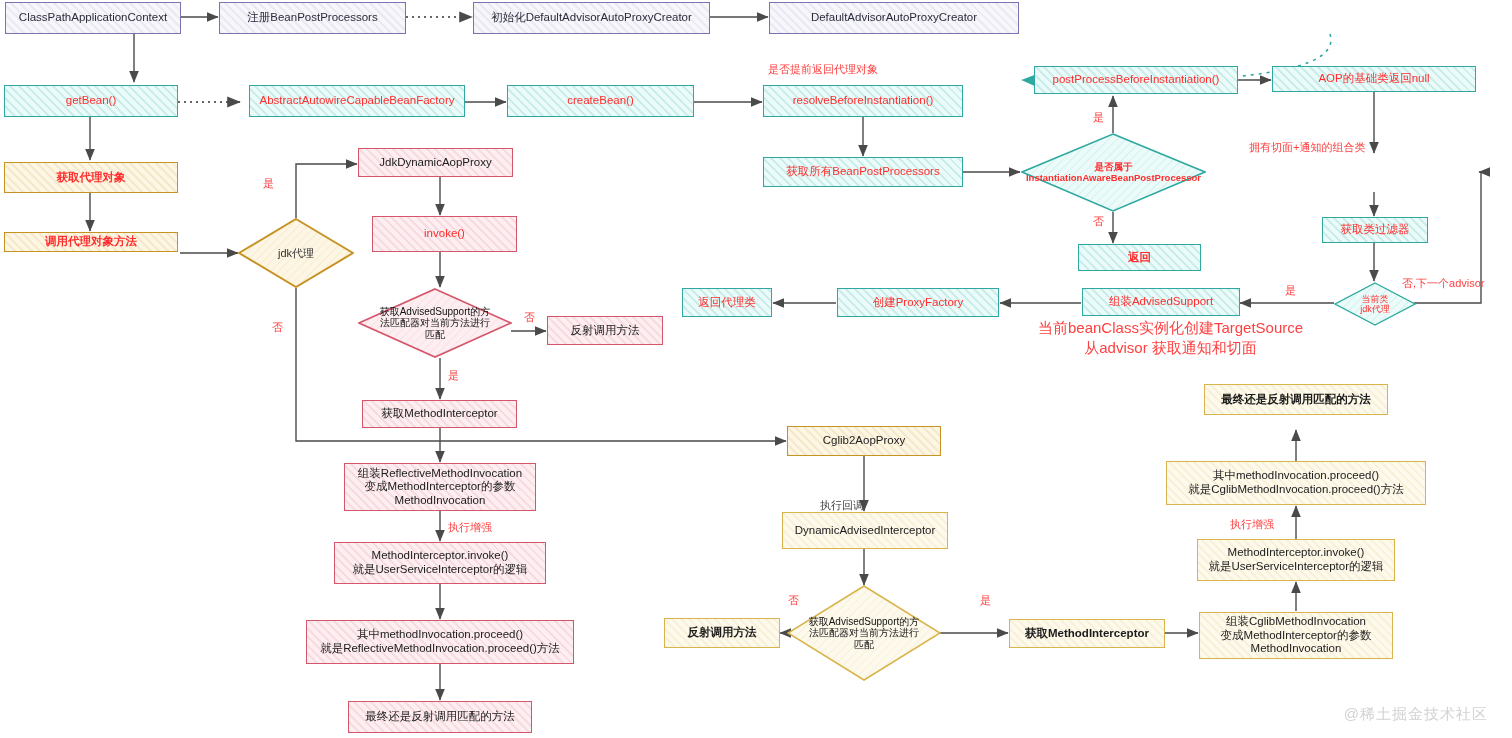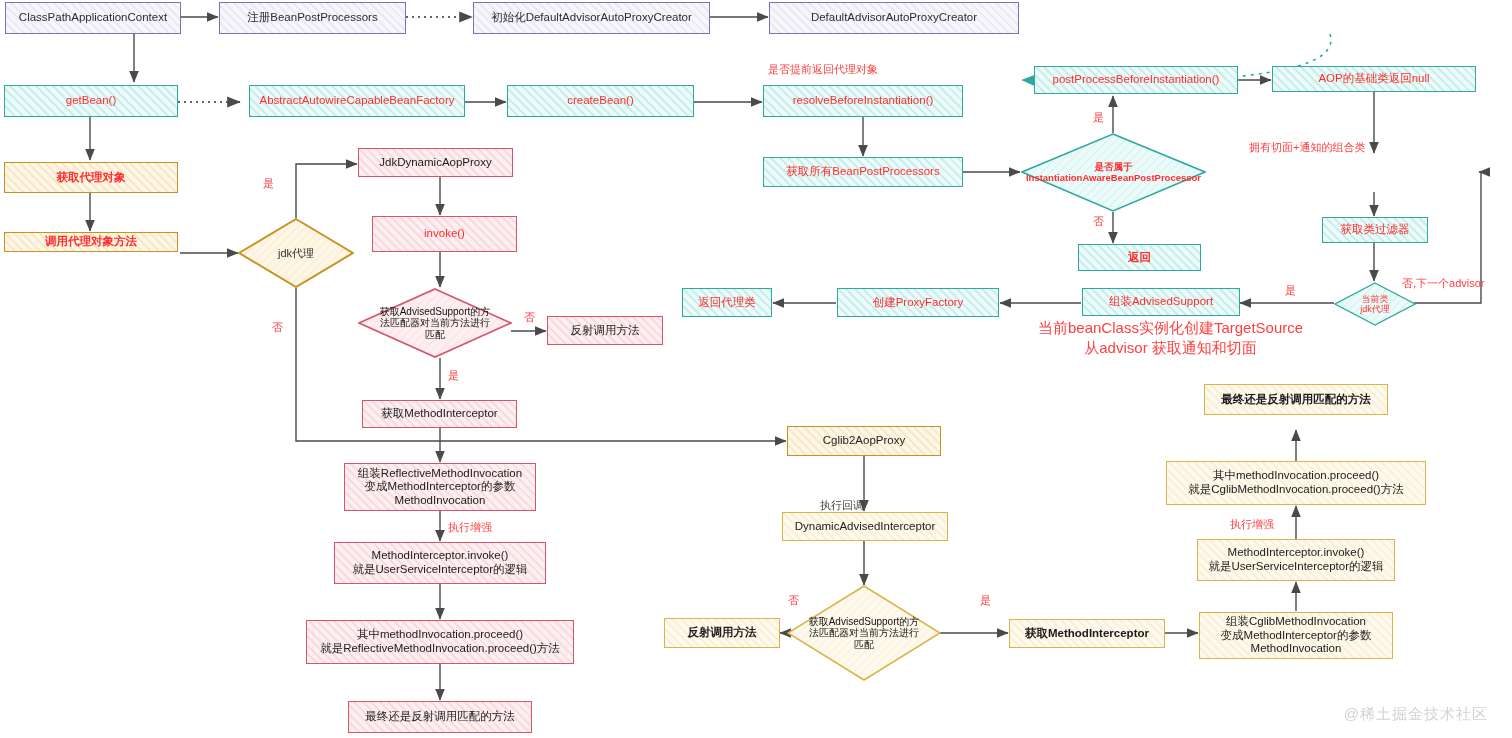--- a/index.html
+++ b/index.html
@@ -266,21 +266,21 @@
 从advisor 获取通知和切面</div>
 
   <div class="node rect n-teal" style="left:837px;top:288px;width:162px;height:29px;">创建ProxyFactory</div>
 
   <div class="node rect n-teal" style="left:682px;top:288px;width:90px;height:29px;">返回代理类</div>
 
   <div class="node rect n-orange" style="left:787px;top:426px;width:154px;height:30px;color:#222;font-weight:normal;">Cglib2AopProxy</div>
 
   <div class="lbl dark" style="left:820px;top:498px;">执行回调</div>
 
-  <div class="node rect n-yellow" style="left:782px;top:512px;width:166px;height:29px;">DynamicAdvisedInterceptor</div>
+  <div class="node rect n-yellow" style="left:782px;top:512px;width:166px;height:37px;">DynamicAdvisedInterceptor</div>
 
   <div class="diamond" style="left:787px;top:585px;width:154px;height:96px;">
     <svg class="dshape" viewBox="0 0 154 96" preserveAspectRatio="none">
       <polygon points="77,1 153,48 77,95 1,48" fill="#fdf9ec" stroke="#d8b44a" stroke-width="1.5"></polygon>
       <polygon points="77,1 153,48 77,95 1,48" fill="url(#hatchY)" opacity="0.6"></polygon>
       <defs>
           <pattern id="hatchY" width="6" height="6" patternUnits="userSpaceOnUse" patternTransform="rotate(45)">
         <line x1="0" y1="0" x2="0" y2="6" stroke="#d8b44a" stroke-width="1.1" opacity="0.4"></line>
           </pattern>
         </defs>

